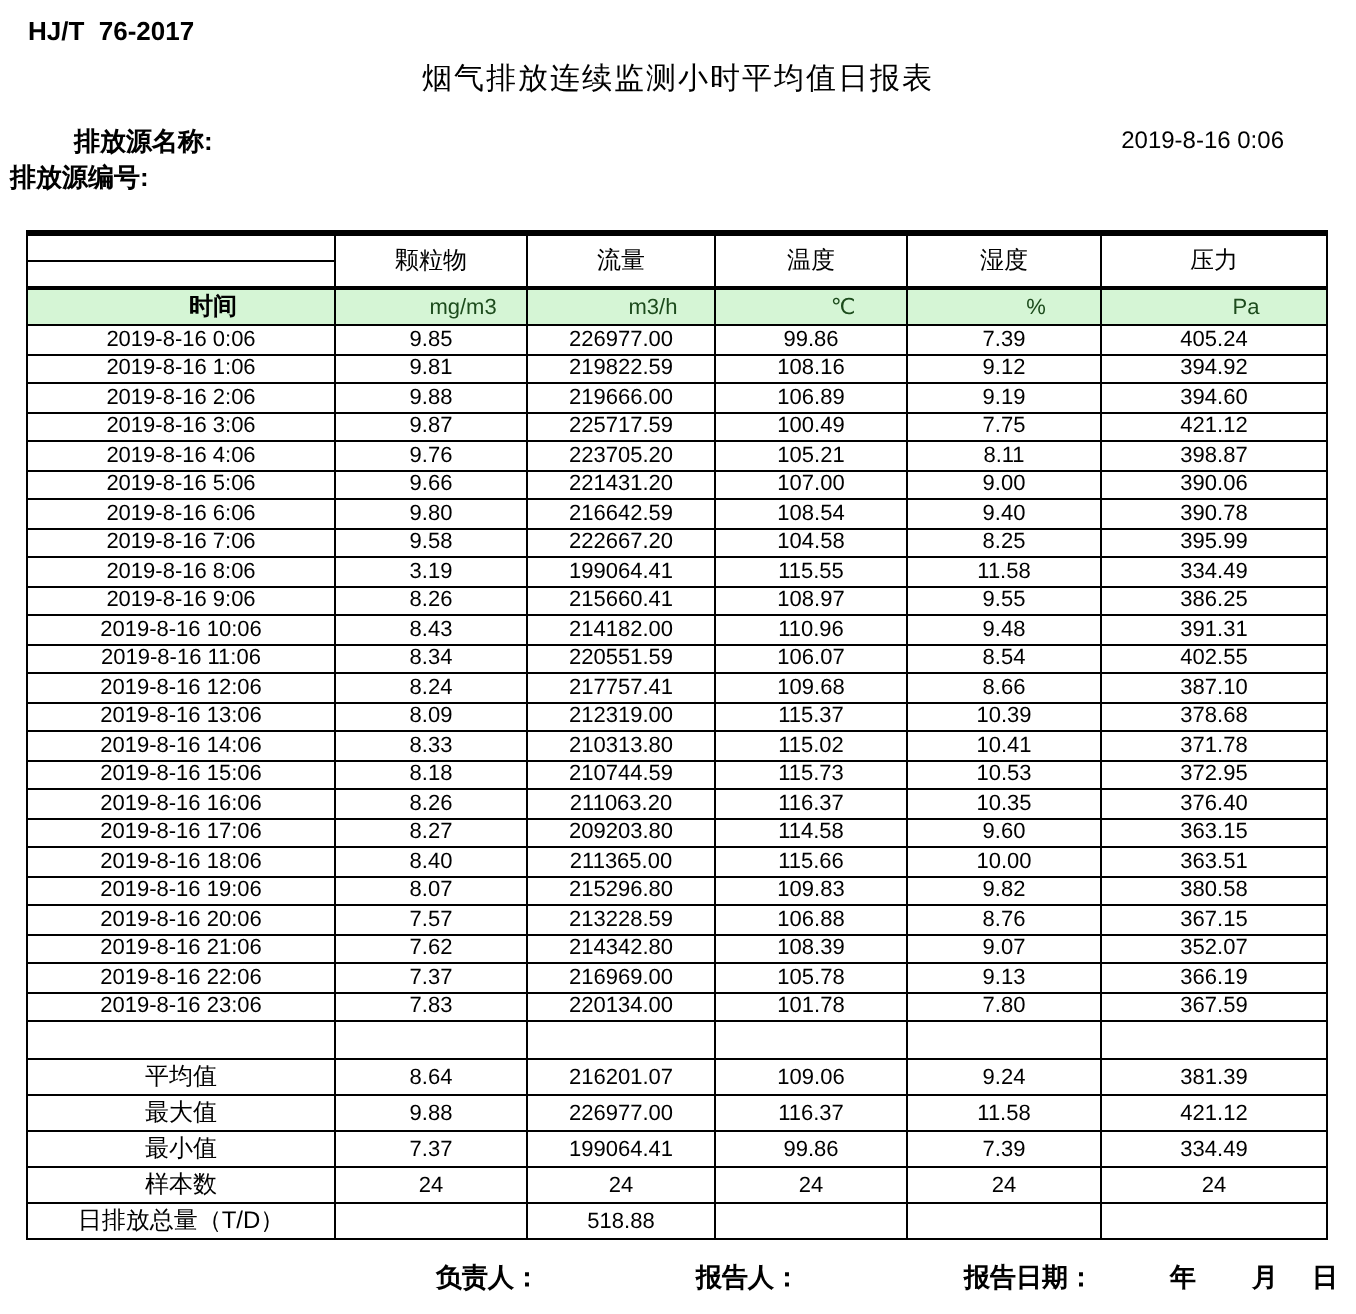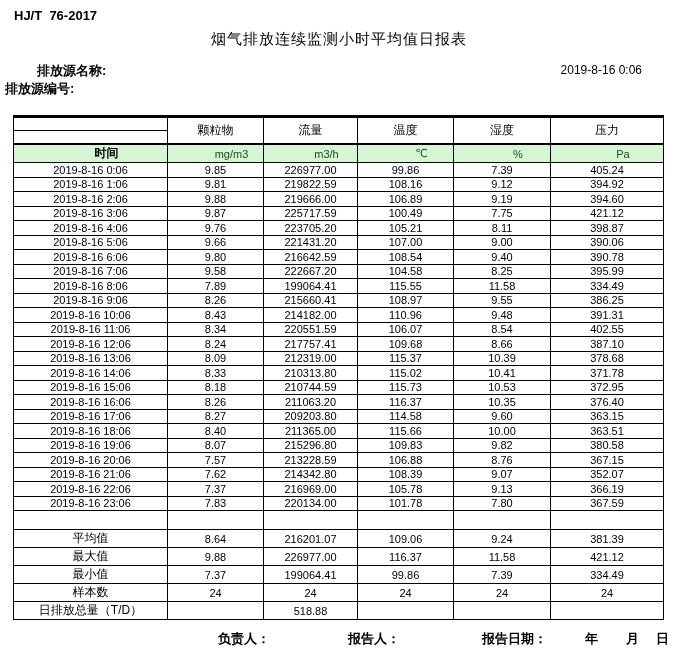--- a/index.html
+++ b/index.html
@@ -175,21 +175,21 @@
         <tr>
           <td>2019-8-16 7:06</td>
           <td>9.58</td>
           <td>222667.20</td>
           <td>104.58</td>
           <td>8.25</td>
           <td>395.99</td>
         </tr>
         <tr>
           <td>2019-8-16 8:06</td>
-          <td>7.89</td>
+          <td>3.19</td>
           <td>199064.41</td>
           <td>115.55</td>
           <td>11.58</td>
           <td>334.49</td>
         </tr>
         <tr>
           <td>2019-8-16 9:06</td>
           <td>8.26</td>
           <td>215660.41</td>
           <td>108.97</td>

